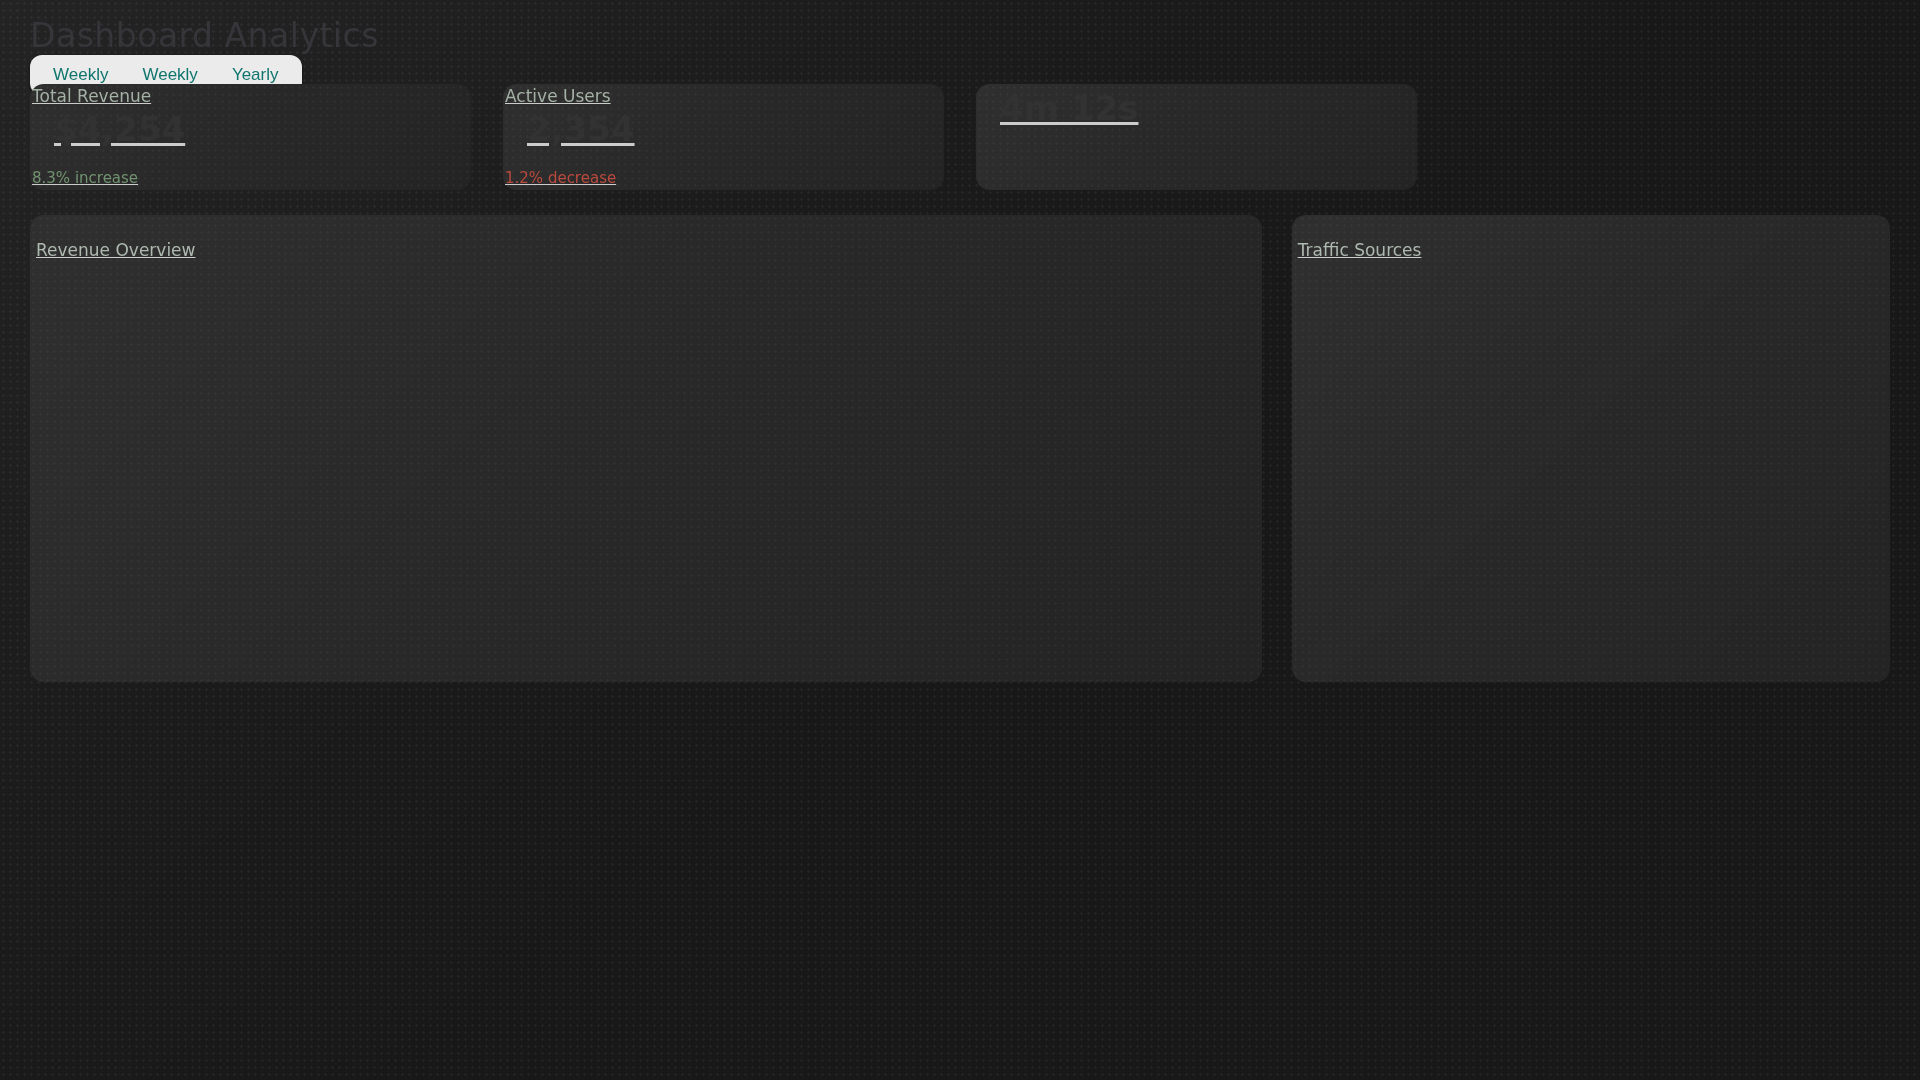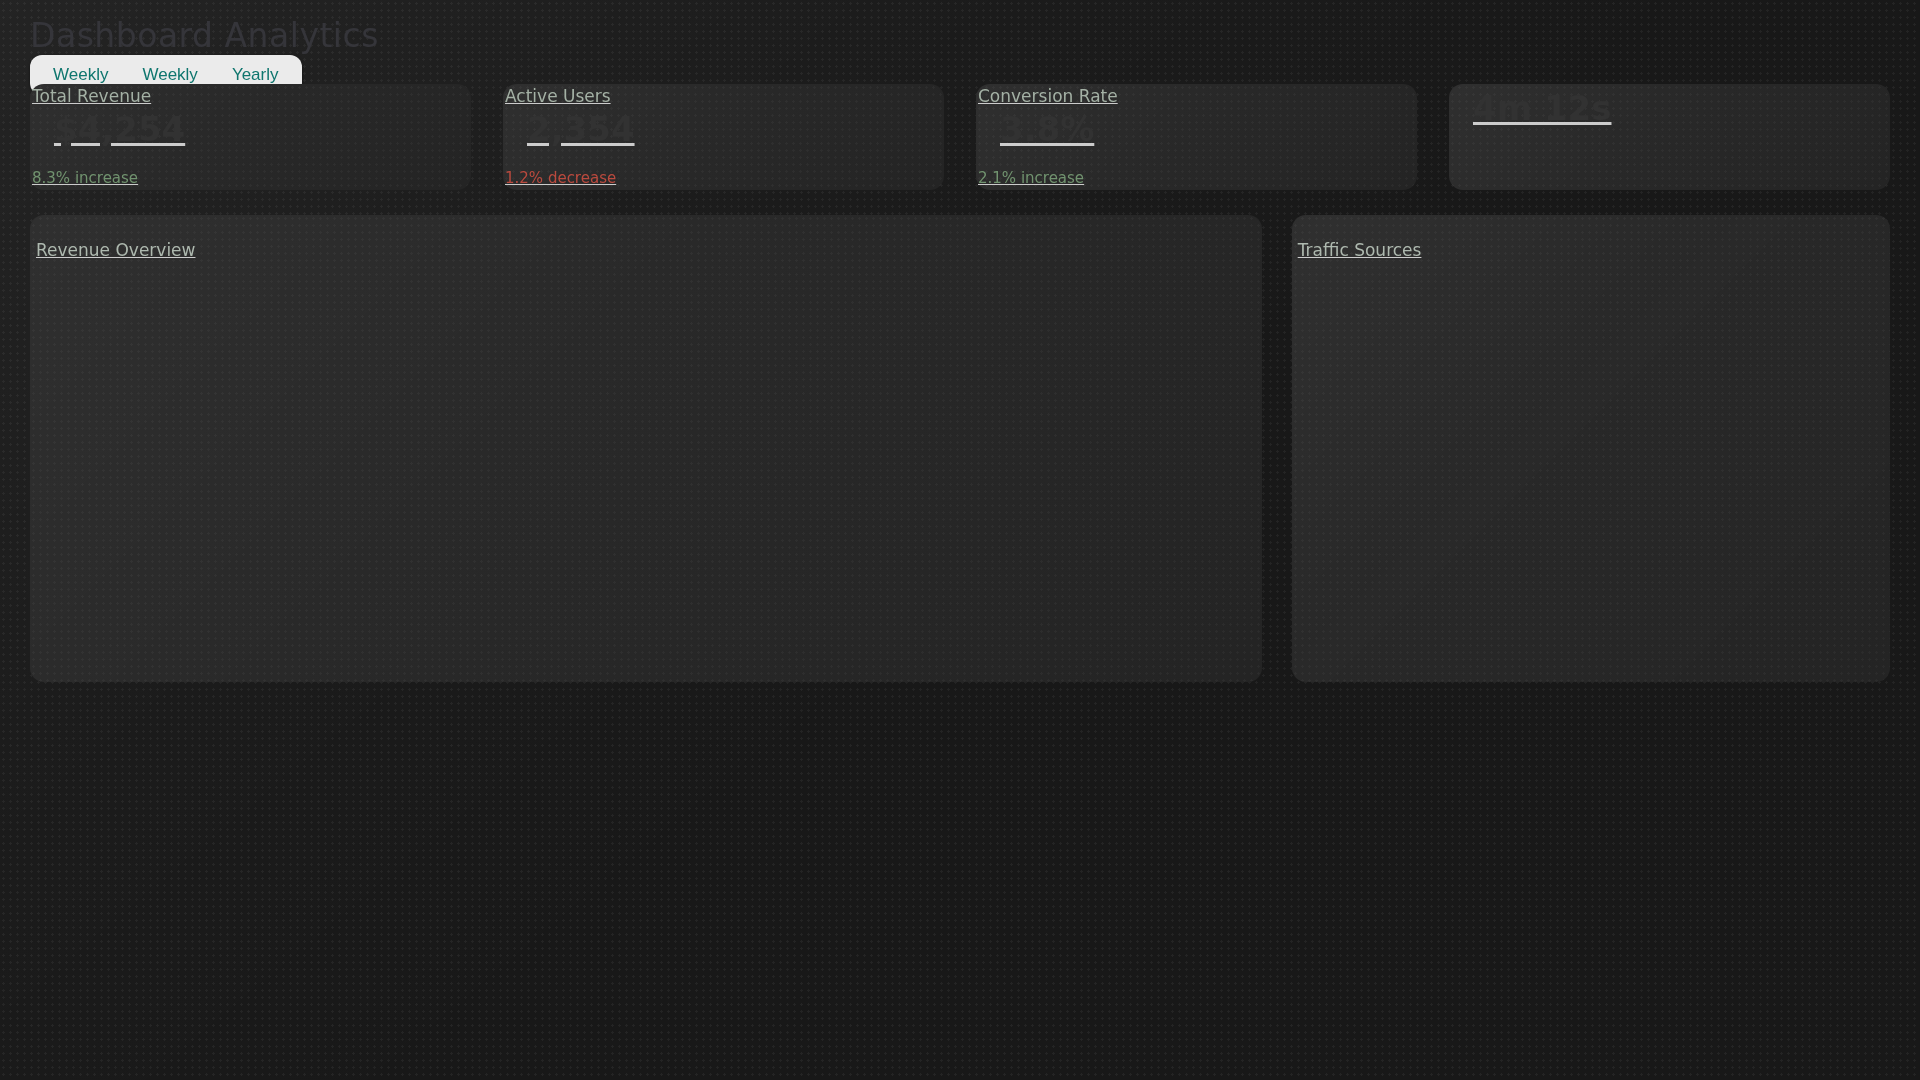--- a/index.html
+++ b/index.html
@@ -149,25 +149,20 @@
       <div class="stat-value">$4,254</div>
       <div class="stat-change pos">8.3% increase</div>
     </div>
 
     <div class="card stat-card">
       <div class="stat-title">Active Users</div>
       <div class="stat-value">2,354</div>
       <div class="stat-change neg">1.2% decrease</div>
     </div>
 
-    <div class="card stat-card">
-      <div class="stat-title">Conversion Rate</div>
-      <div class="stat-value">3.8%</div>
-      <div class="stat-change pos">2.1% increase</div>
-    </div>
 
     <div class="card stat-card">
       <div class="stat-value">4m 12s</div>
     </div>
 
   </div>
 
   <div class="panels-row">
 
     <div class="card panel">

